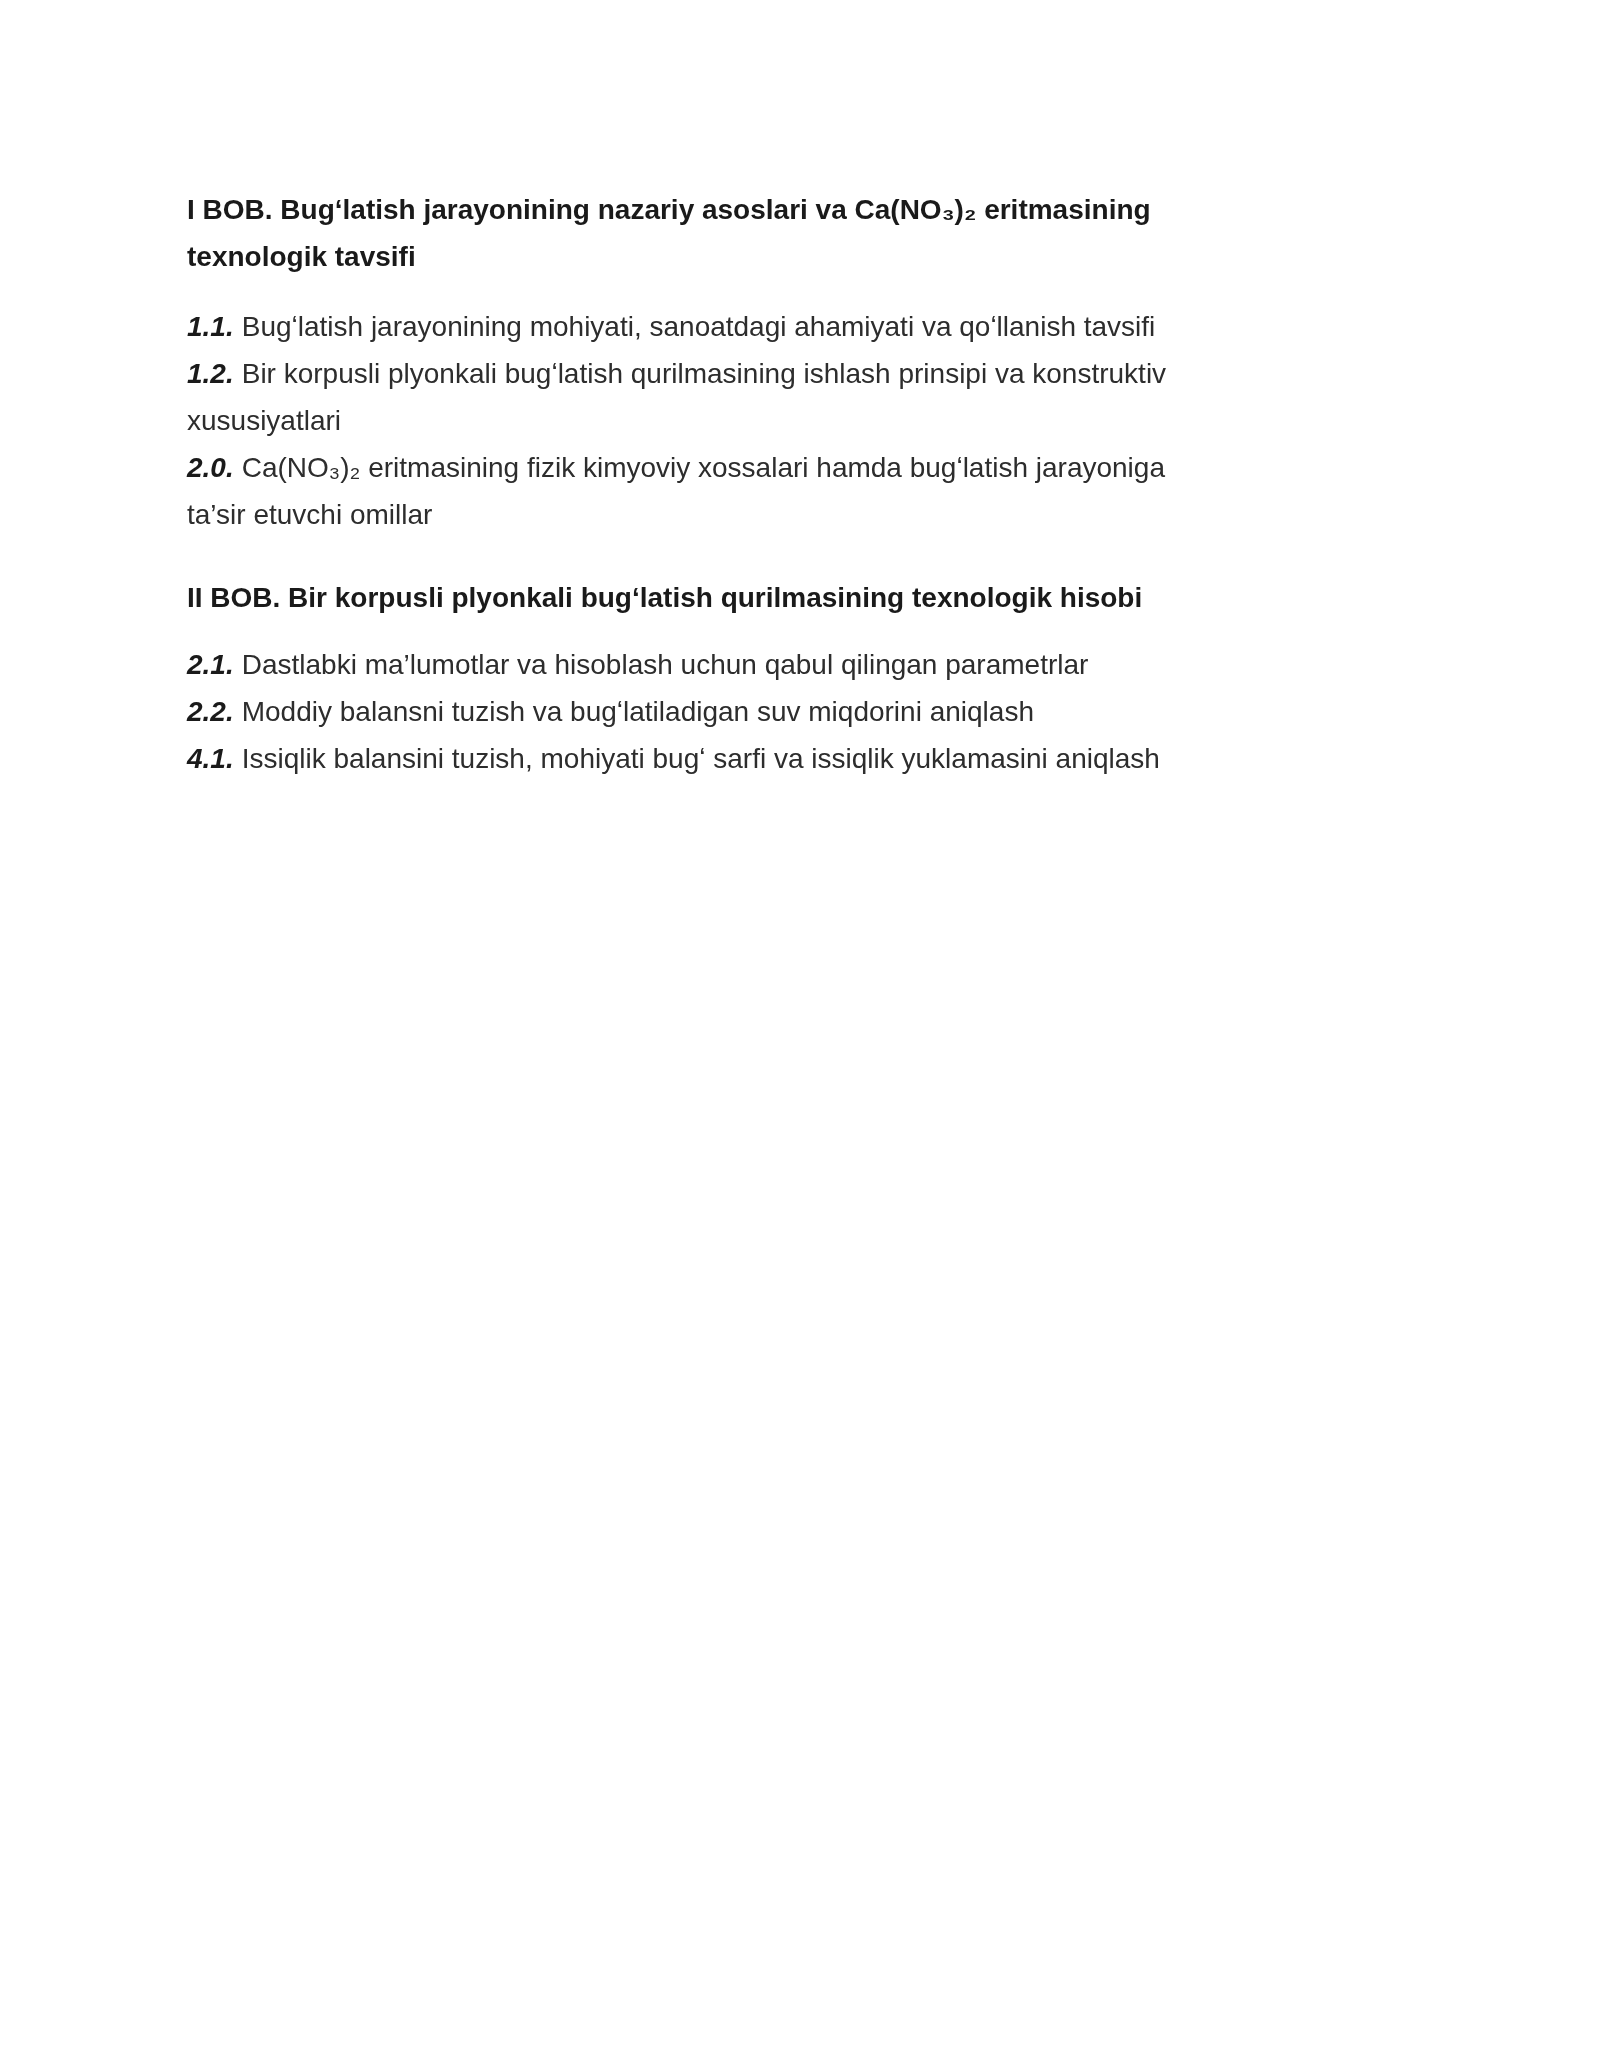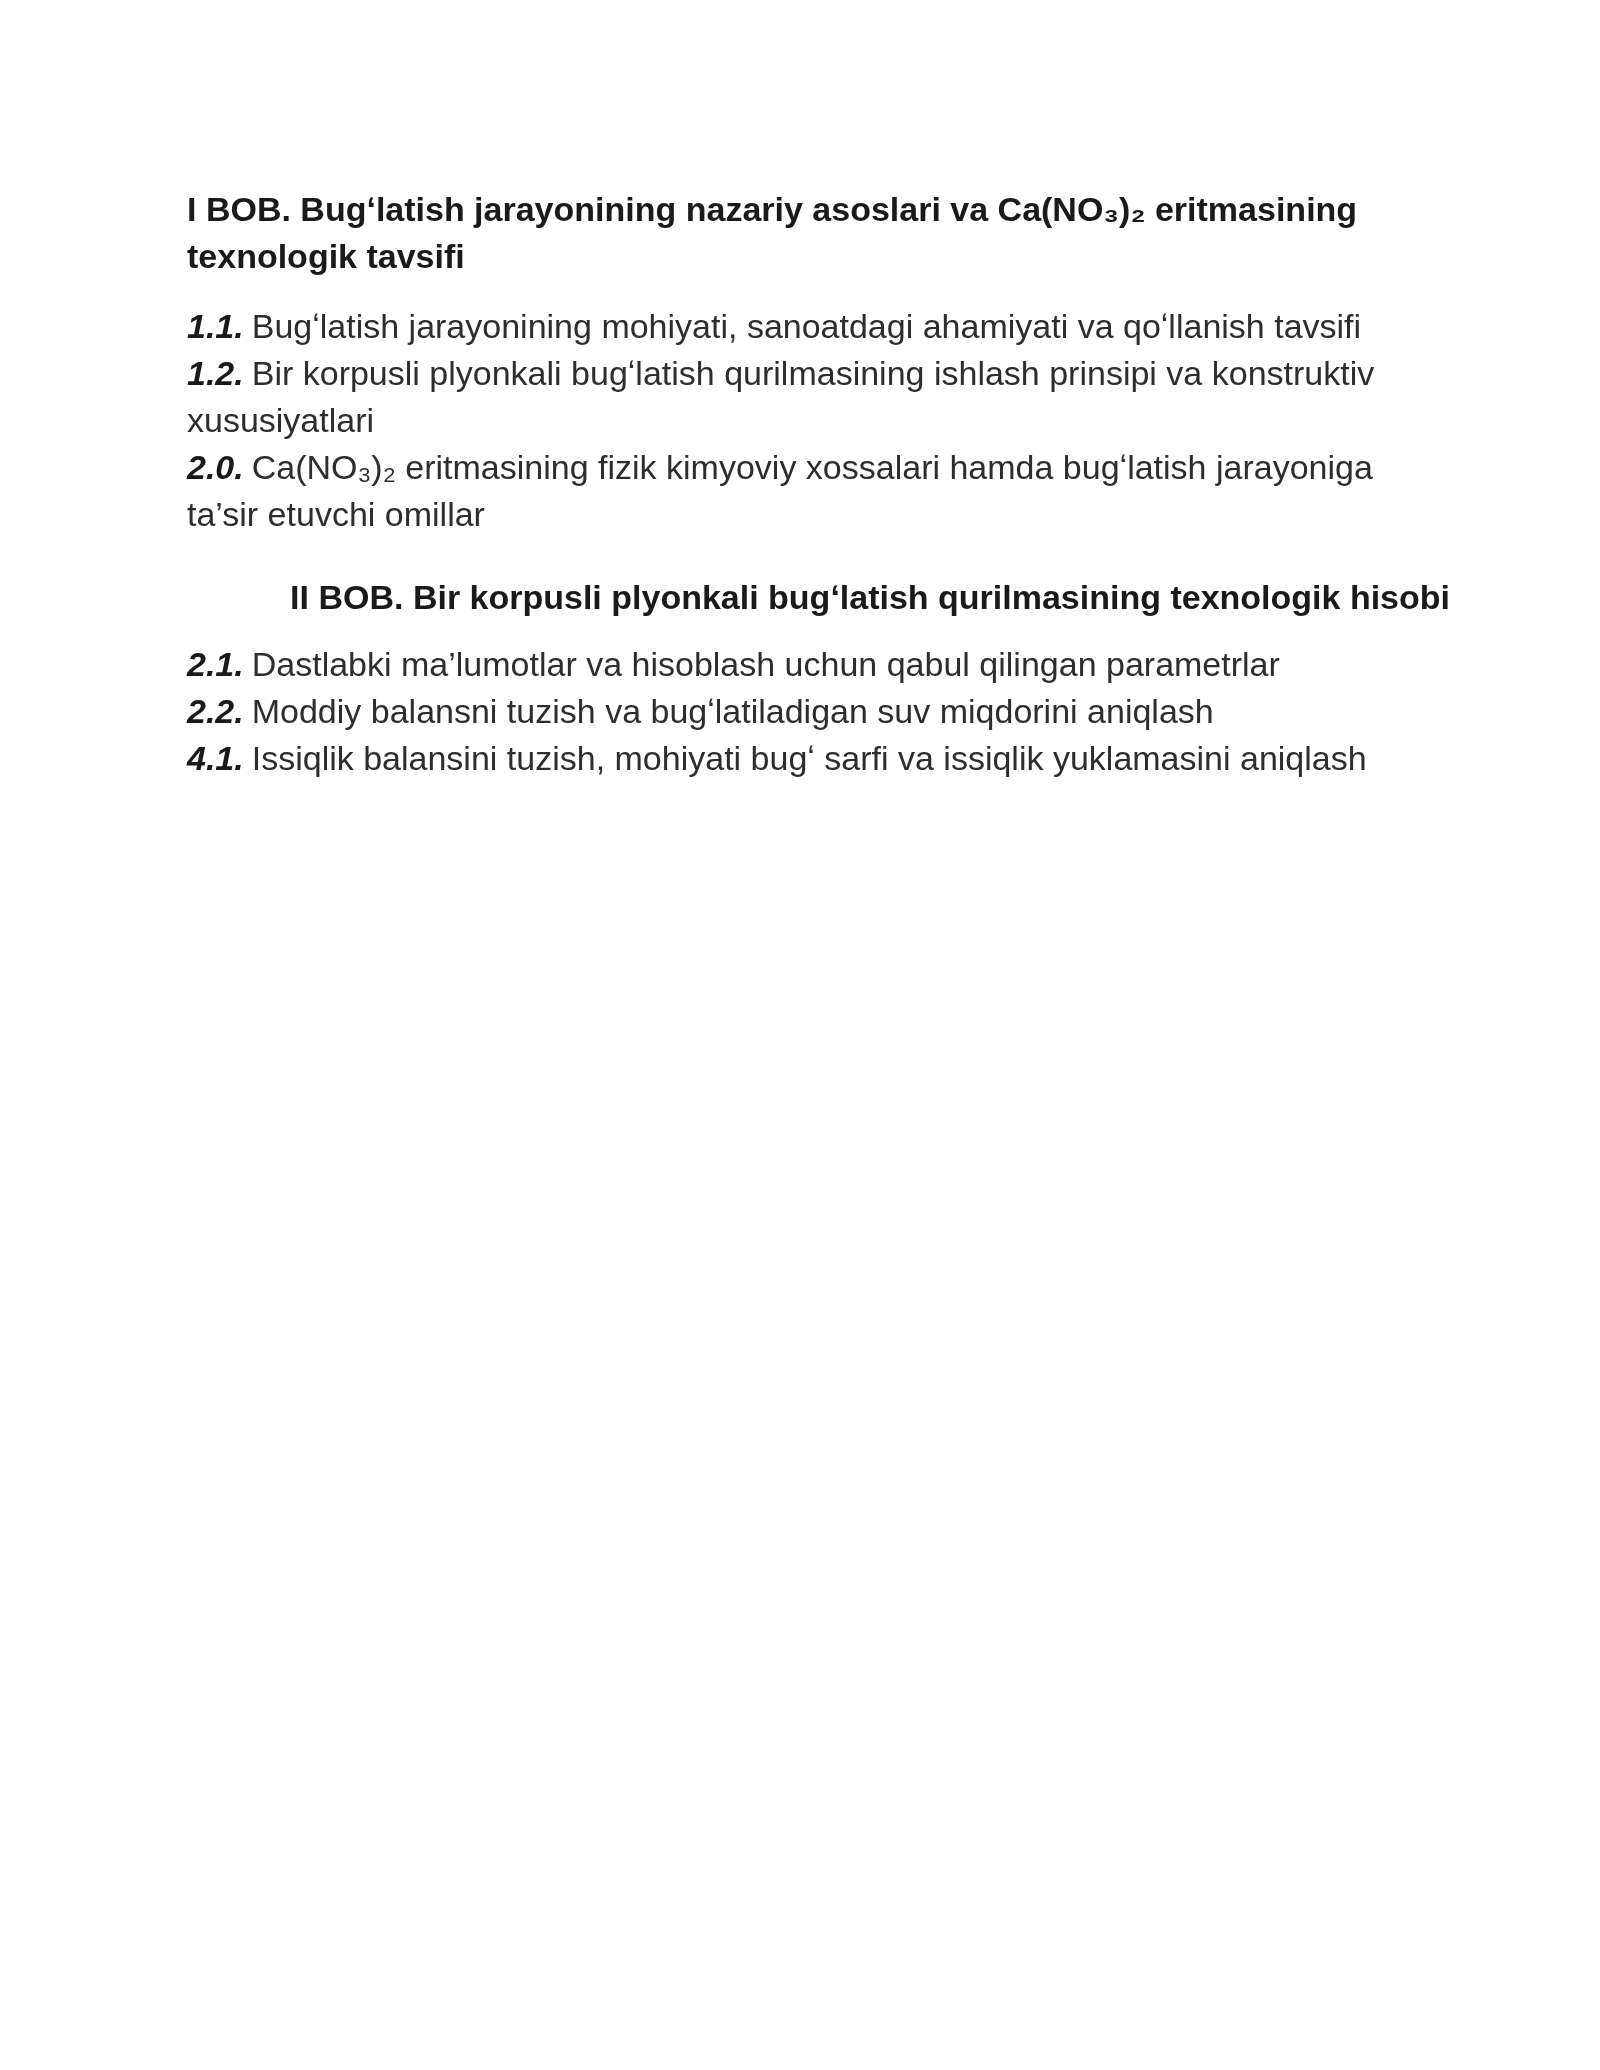--- a/index.html
+++ b/index.html
@@ -12,32 +12,31 @@
     width: 1600px;
     height: 2070px;
     background: #ffffff;
     overflow: hidden;
     font-family: "Liberation Sans", "DejaVu Sans", sans-serif;
   }
   .content {
     padding: 186px 150px 0 187px;
   }
   .hline, .line {
-    font-size: 34px;
+    font-size: 28px;
     line-height: 47px;
     white-space: nowrap;
   }
   .heading {
     font-weight: 700;
     color: #1a1a1a;
     margin: 0 0 23px 0;
   }
   .heading.second {
     margin: 0 0 20px 0;
-    text-align: right;
   }
   .items {
     color: #2d2d2d;
     margin: 0 0 36px 0;
   }
   .items.last {
     margin: 0;
   }
   .num {
     font-weight: 700;

